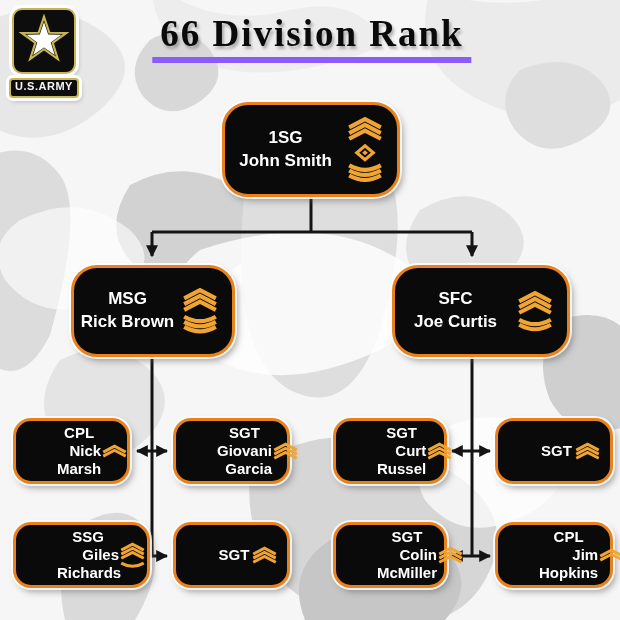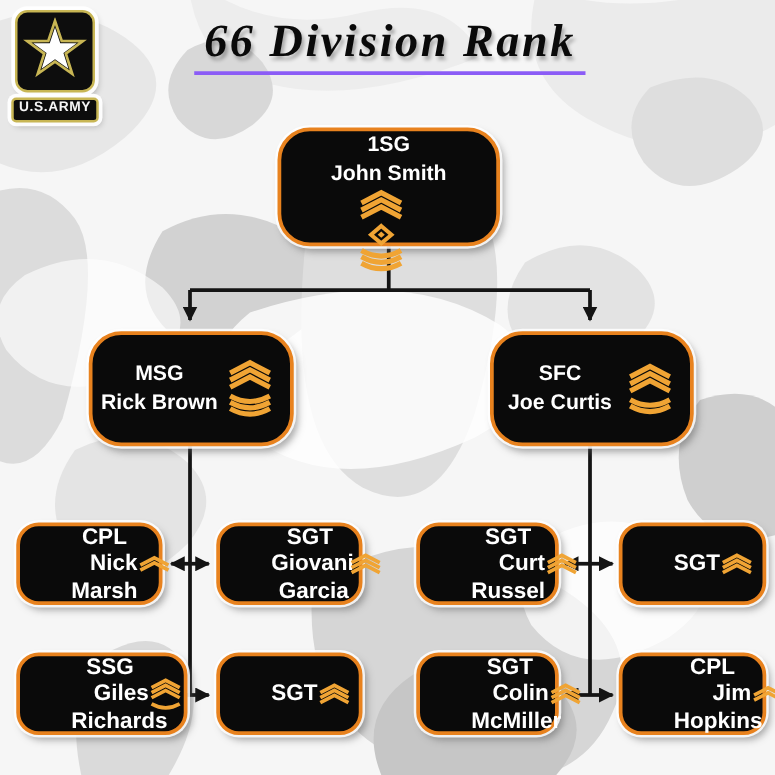--- a/index.html
+++ b/index.html
@@ -6,23 +6,22 @@
   #stage{
     position:relative;width:620px;height:620px;overflow:hidden;
     background:#f6f6f6;font-family:"Liberation Sans",sans-serif;
   }
   svg.layer{position:absolute;left:0;top:0;}
   
   .title{
     position:absolute;top:12px;left:312px;transform:translateX(-50%);
     font-family:"Liberation Serif",serif;font-weight:bold;font-size:37px;
     letter-spacing:2px;color:#0a0a0a;white-space:nowrap;
-    border-bottom:3px solid #8b5cf6;padding:0 8px 2px 8px;
+    border-bottom:6px solid #8b5cf6;padding:0 8px 2px 8px;
     text-shadow:2px 3px 3px rgba(0,0,0,.28);
-    font-style:italic;
   }
   
   .logo-box{
     position:absolute;left:12px;top:8px;width:60px;height:62px;
     background:#0d0d0d;border:2px solid var(--logo-gold);border-radius:10px;
     box-shadow:0 0 0 3px rgba(255,255,255,.95), 2px 3px 5px rgba(0,0,0,.25);
     display:flex;align-items:center;justify-content:center;
   }
   .logo-bar{
     position:absolute;left:9px;top:78px;width:66px;height:16px;
@@ -35,21 +34,21 @@
   .node{
     position:absolute;box-sizing:border-box;
     background:var(--node-bg);border:3px solid var(--node-border);
     display:flex;align-items:center;color:#fff;font-weight:bold;
     box-shadow:0 0 0 2px rgba(255,255,255,.85), 3px 4px 6px rgba(90,90,90,.5);
   }
   .node.large{border-radius:26px;}
   .node.small{border-radius:18px;}
   .node-text{flex:1;text-align:center;}
   .large .node-text{font-size:17px;line-height:1.35;}
-  .small .node-text{font-size:18px;line-height:1.18;padding-left:41px;}
+  .small .node-text{font-size:15px;line-height:1.18;padding-left:41px;}
   .small .node-name{max-width:62px;margin:0 auto;text-align:right;}
   .insignia{flex:0 0 auto;}
   .large .insignia{margin-right:13px;}
   .small .insignia{margin-right:9px;}
   .ins path{stroke:var(--insignia);stroke-width:6.5;fill:none;}
   
   .cline{stroke:var(--connector);stroke-width:3;fill:none;}
   .chead{fill:var(--connector);}
 </style>
 </head>
@@ -107,21 +106,21 @@
         <path d="M30 3 L36.2 21.5 L55.7 21.7 L40 33.2 L45.9 51.8 L30 40.5 L14.1 51.8 L20 33.2 L4.3 21.7 L23.8 21.5 Z" fill="#ffffff" transform="translate(6.6,6.8) scale(0.78)"></path>
       </g>
     </svg>
   </div>
   <div class="logo-bar">
     <span>U.S.ARMY</span>
   </div>
 
   <div class="title">66 Division Rank</div>
 
-<div class="node large" style="left: 222px; top: 102px; width: 178px; height: 95px; flex-direction: column;">
+<div class="node large" style="left: 222px; top: 102px; width: 178px; height: 95px;">
       <div class="node-text">
         <div class="node-rank">1SG</div>
         <div class="node-name">John Smith</div>
       </div>
       <svg class="insignia" width="38" viewBox="0 0 60 106">
         <g class="ins">
           <path d="M5 18 L30 5 L55 18"></path>
           <path d="M5 27 L30 14 L55 27"></path>
           <path d="M5 36 L30 23 L55 36"></path>
           <path style="stroke-width:5" d="M30 47 l13 11 l-13 11 l-13 -11 Z"></path>
@@ -141,21 +140,21 @@
         <g class="ins">
           <path d="M5 18 L30 5 L55 18"></path>
           <path d="M5 27 L30 14 L55 27"></path>
           <path d="M5 36 L30 23 L55 36"></path>
           <path d="M5 47 Q30 61 55 47"></path>
           <path d="M5 55 Q30 69 55 55"></path>
           <path d="M5 63 Q30 77 55 63"></path>
         </g>
       </svg>
     </div>
-    <div class="node large" style="left: 392px; top: 265px; width: 163px; height: 92px;">
+    <div class="node large" style="left: 392px; top: 265px; width: 178px; height: 92px;">
       <div class="node-text">
         <div class="node-rank">SFC</div>
         <div class="node-name">Joe Curtis</div>
       </div>
       <svg class="insignia" width="38" viewBox="0 0 60 67">
         <g class="ins">
           <path d="M5 18 L30 5 L55 18"></path>
           <path d="M5 27 L30 14 L55 27"></path>
           <path d="M5 36 L30 23 L55 36"></path>
           <path d="M5 47 Q30 61 55 47"></path>

